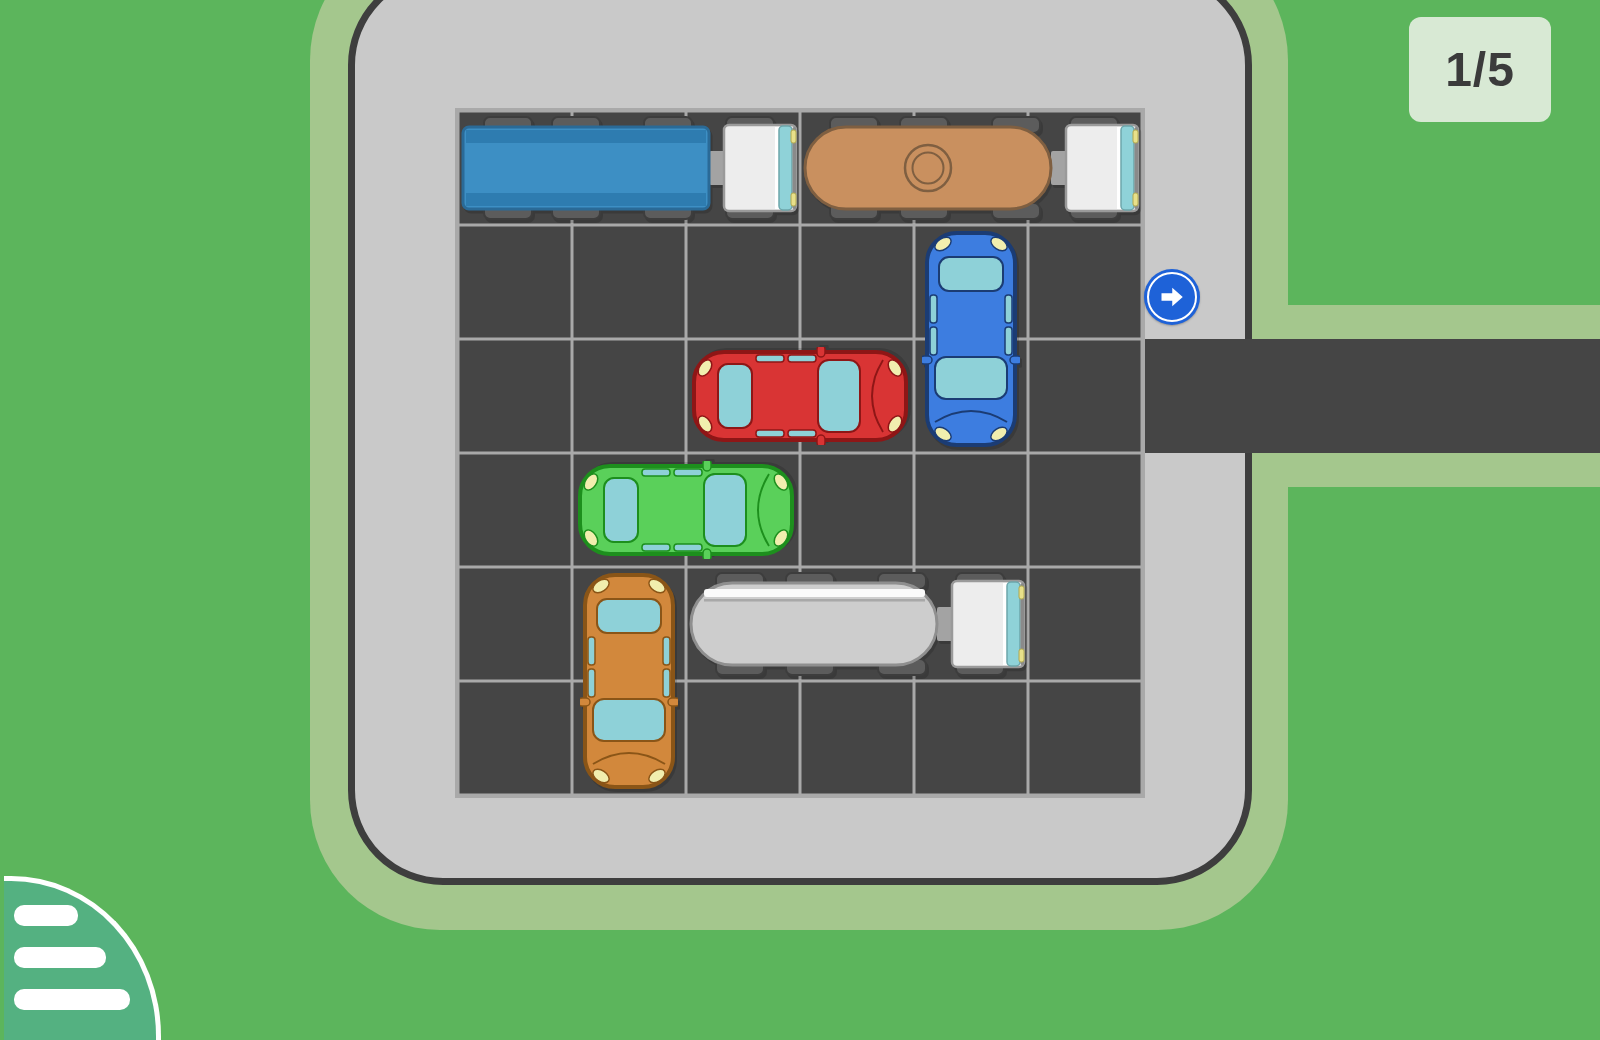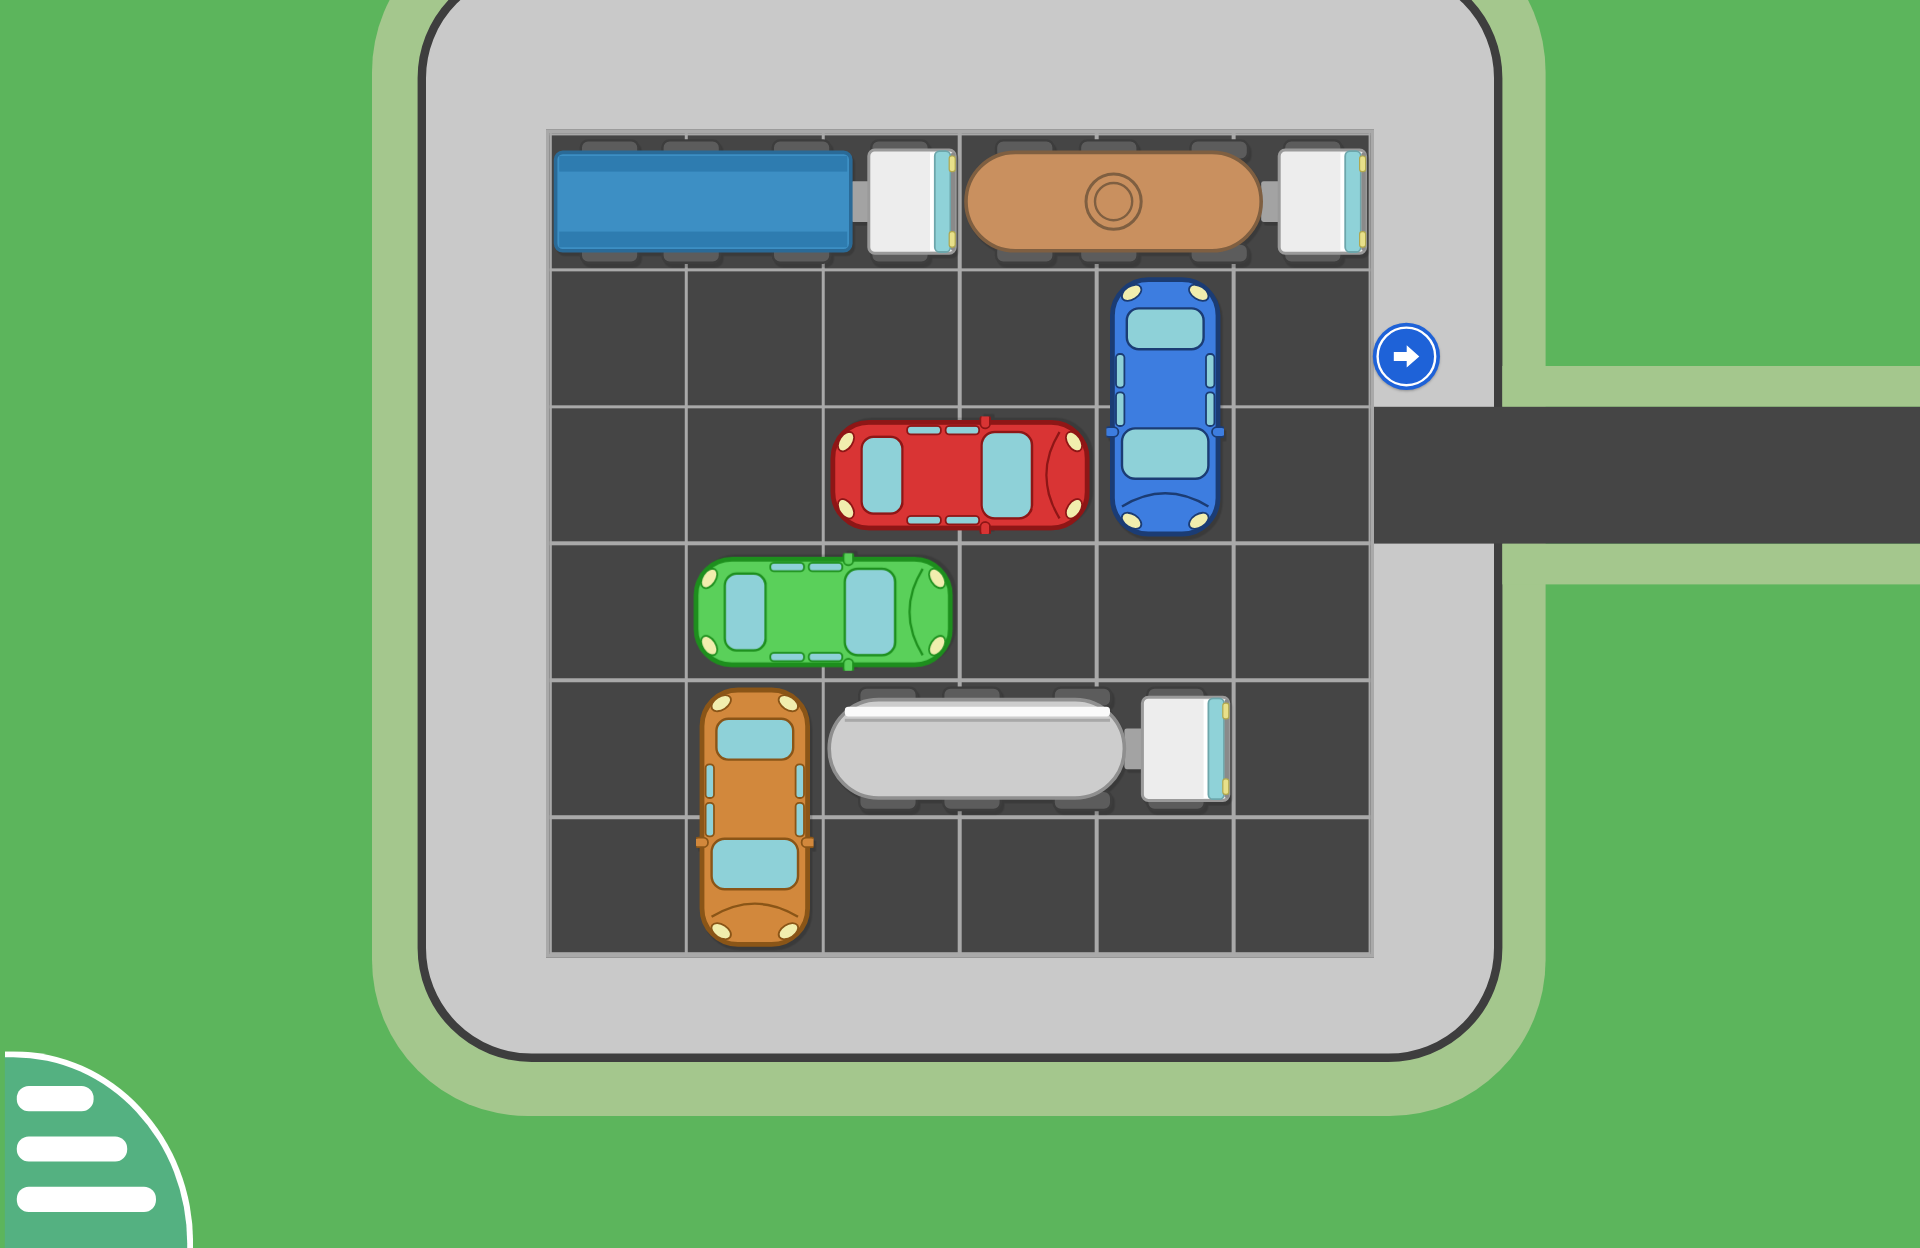--- a/index.html
+++ b/index.html
@@ -209,20 +209,23 @@
         </svg>
       </div>
     </div>
 
   <div class="abs arrow-sign">
     <svg viewBox="0 0 24 24">
       <path d="M3.6 9h8.6V4.6L20.6 12l-8.4 7.4V15H3.6z" fill="#ffffff"></path>
     </svg>
   </div>
 
+  <div class="abs level-badge">
+    <span>1/5</span>
+  </div>
 
   <div class="abs menu-btn">
     <span class="menu-icon">
       <span class="menu-bar b1"></span>
       <span class="menu-bar b2"></span>
       <span class="menu-bar b3"></span>
     </span>
   </div>
 
 </div>

